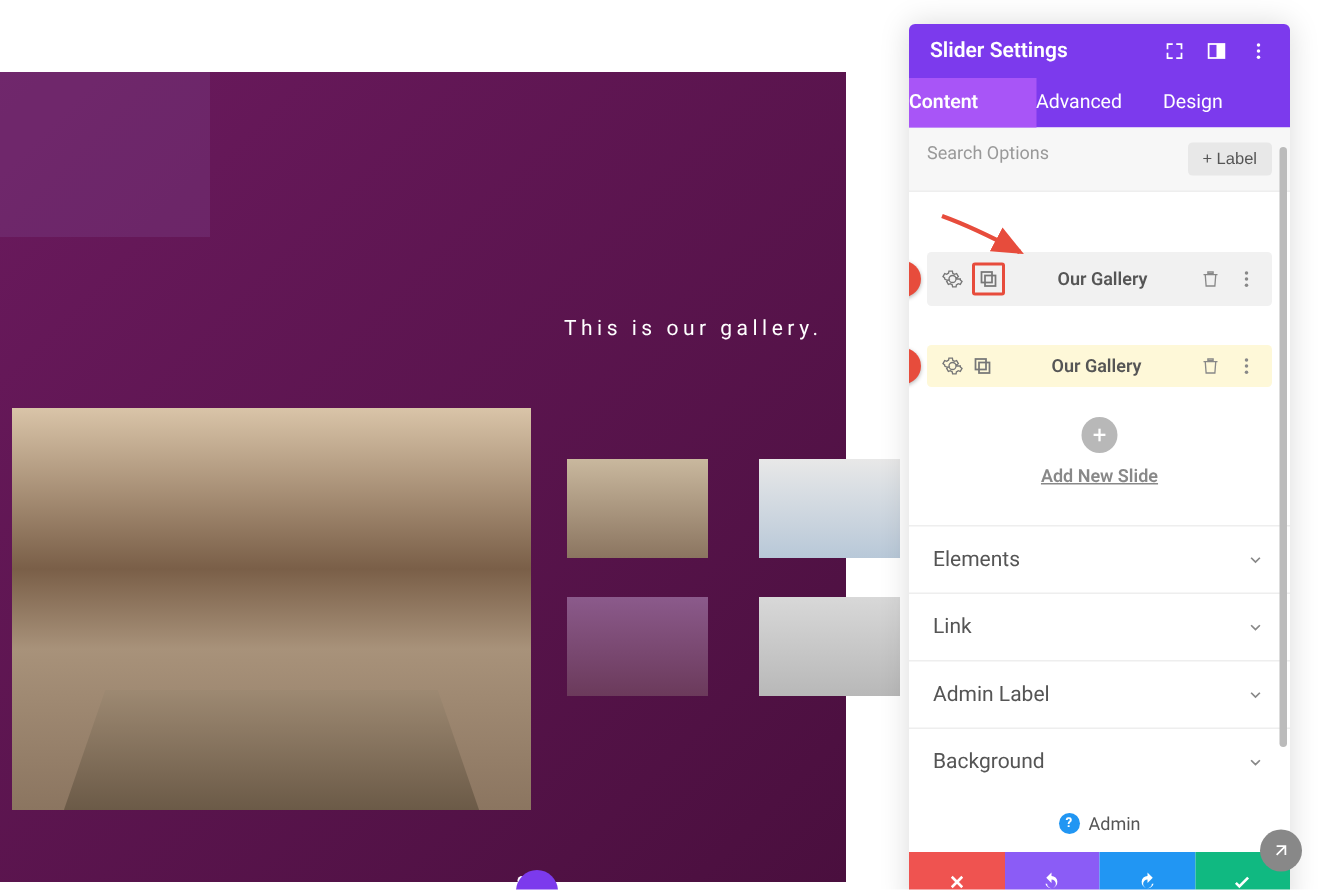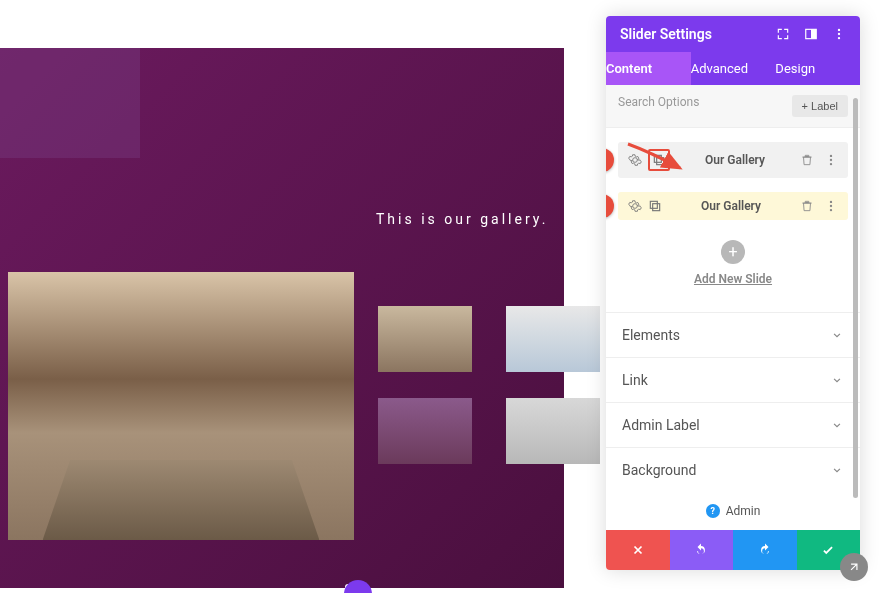--- a/index.html
+++ b/index.html
@@ -26,21 +26,21 @@
   .panel-header-icons { display:flex; gap:14px; align-items:center; }
   .panel-header-icons span { cursor:pointer; }
   .icon-svg { width:14px; height:14px; fill:currentColor; display:block; }
   .tabs { display:flex; background:#7c3aed; }
   .tab { flex:1; padding:9px 0; color:#fff; font-size:13px; cursor:pointer; }
   .tab.active { background:#a855f7; font-weight:600; }
   .search-row { display:flex; align-items:flex-start; justify-content:space-between; padding:10px 12px; background:#f7f7f7; border-bottom:1px solid #eee; }
   .search-text { color:#999; font-size:12px; }
   .filter-btn { background:#e8e8e8; border:none; padding:5px 10px; font-size:11px; color:#555; border-radius:3px; cursor:pointer; }
   .slides-wrap { padding:14px 12px 8px; }
-  .slide-row { display:flex; align-items:center; background:#f1f1f1; border-radius:3px; padding:7px 10px; margin-bottom:14px; position:relative; }
+  .slide-row { display:flex; align-items:center; background:#f1f1f1; border-radius:3px; padding:7px 10px; margin-bottom:14px; position:relative;margin-top:26px; }
   .slide-row.highlight { background:#fef8d8; }
   .slide-icons-left { display:flex; gap:6px; align-items:center; color:#777; }
   .slide-icons-left .ico { cursor:pointer; display:flex; }
   .dup-box { border:2px solid #e74c3c; padding:2px; border-radius:2px; }
   .slide-label { flex:1; text-align:center; font-size:12px; color:#555; font-weight:600; }
   .slide-icons-right { display:flex; gap:10px; color:#888; align-items:center; }
   .slide-icons-right .ico { cursor:pointer; display:flex; }
   .badge { position:absolute; left:-28px; width:24px; height:24px; border-radius:50%; background:#e74c3c; color:#fff; display:flex; align-items:center; justify-content:center; font-size:12px; font-weight:600; box-shadow:0 1px 3px rgba(0,0,0,0.3); }
   .arrow-svg { position:absolute; left:4px; top:10px; pointer-events:none; }
   .add-new { text-align:center; padding:6px 0 18px; }

